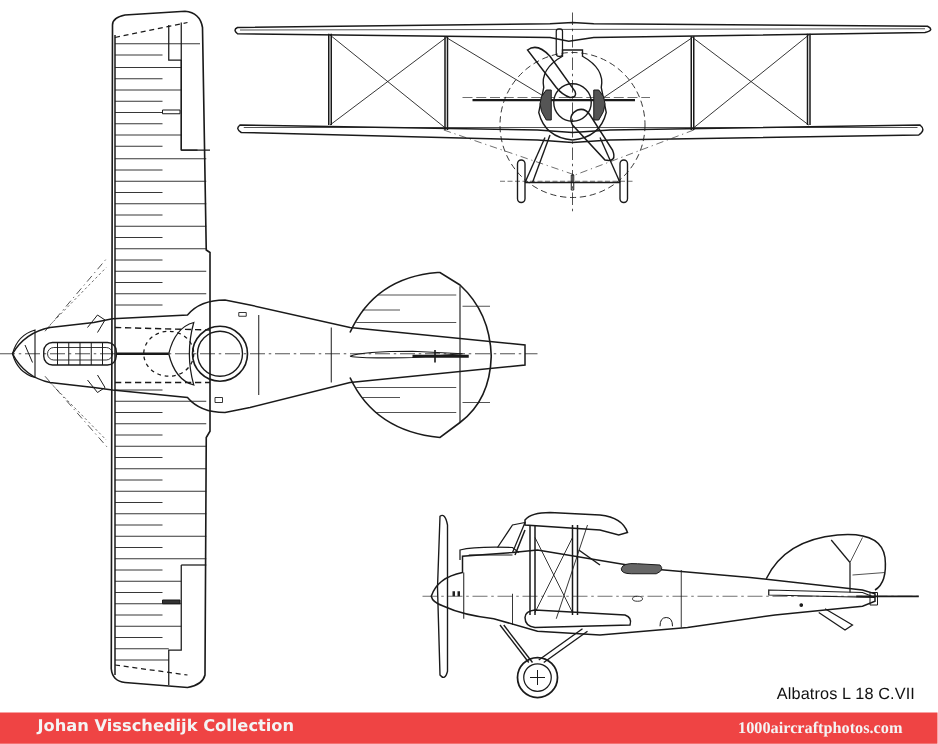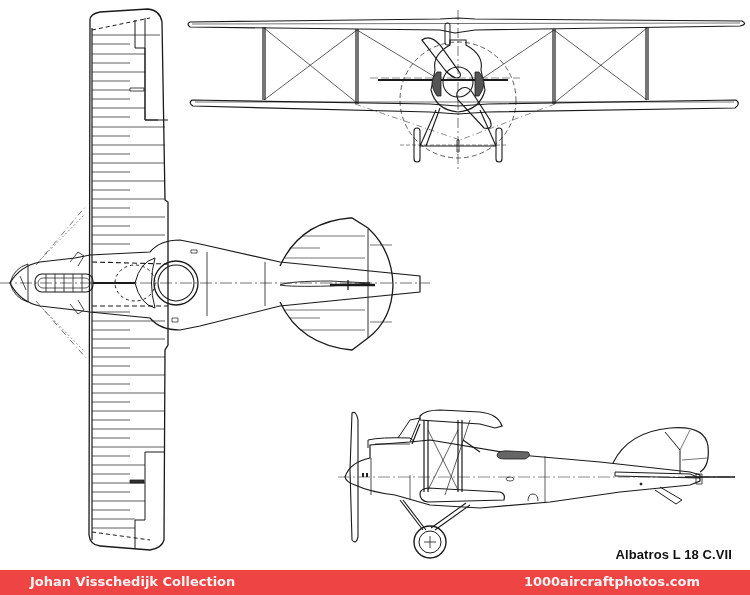--- a/index.html
+++ b/index.html
@@ -1,22 +1,22 @@
 <!DOCTYPE html>
 <html><head>
 <meta charset="utf-8">
 <style>
   html, body { margin:0; padding:0; background:#ffffff; }
   body { width:750px; height:595px; position:relative; overflow:hidden; font-family:"Liberation Sans", sans-serif; }
   #drawing { position:absolute; left:0; top:0; width:750px; height:568px; }
-  .caption { position:absolute; right:18px; top:547px; font-size:13px; color:#111; font-family:"Liberation Sans", sans-serif; letter-spacing:0.1px;font-weight:bold; }
+  .caption { position:absolute; right:18px; top:547px; font-size:13px; color:#111; font-family:"Liberation Sans", sans-serif; letter-spacing:0.1px; }
   .banner { position:absolute; left:0; top:570px; width:750px; height:25px; background:#ef4444; }
   .banner span { position:absolute; top:4px; font-size:13px; font-weight:bold; color:#f4f4f4; font-family:"DejaVu Sans", sans-serif; }
   .banner .left { left:30px; }
-  .banner .right { right:50px; }
+  .banner .right { right:28px;font-family:Liberation Serif, serif; }
   svg line, svg path, svg ellipse, svg rect, svg circle, svg polyline, svg polygon { vector-effect: non-scaling-stroke; }
 </style>
 </head>
 <body>
 
 <svg id="drawing" viewBox="0 0 750 568" xmlns="http://www.w3.org/2000/svg" fill="none" stroke="#1a1a1a" stroke-width="1">
 
   <g>
 
     <path d="M90,20 Q90,14 100,12 L148,9 Q160,10 162,22 L165,200 L168,202 L168,345 L165,350 L164,540 Q162,548 150,550 L100,546 Q90,545 89,535 Z" stroke-width="1.3"></path>

